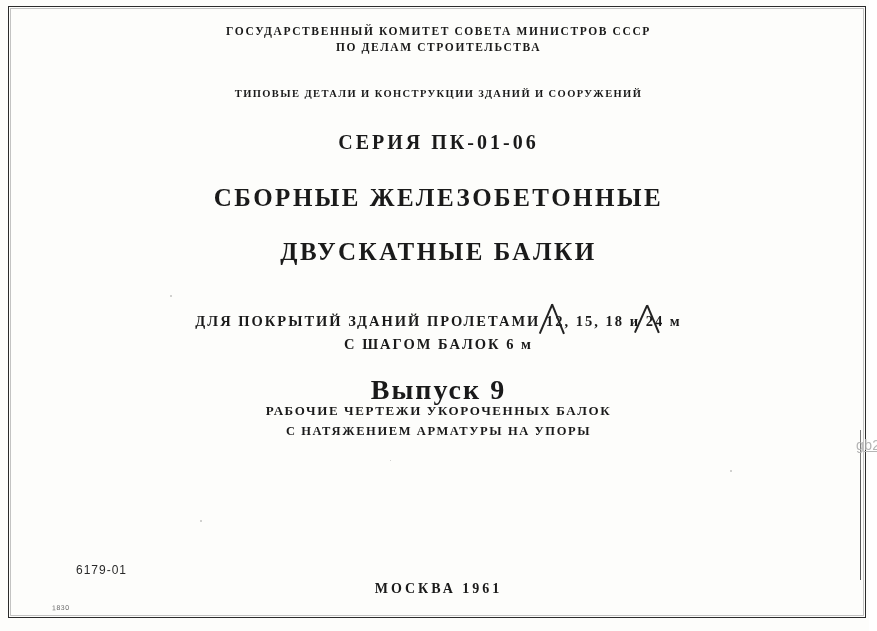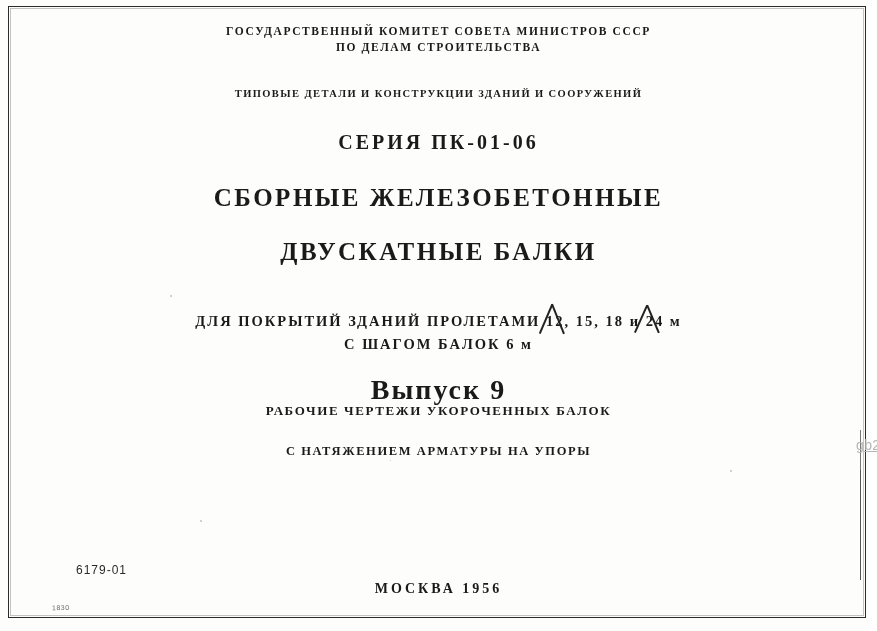--- a/index.html
+++ b/index.html
@@ -135,21 +135,20 @@
     top: 403px;
     font-size: 13px;
     font-weight: bold;
     letter-spacing: 1.6px;
   }
   .issue-line2 {
     top: 424px;
     font-size: 12.5px;
     font-weight: bold;
     letter-spacing: 1.6px;
-    margin-top: 20px;
   }
   .city {
     top: 581px;
     font-size: 14px;
     font-weight: bold;
     letter-spacing: 3px;
   }
   .doc-code {
     position: absolute;
     left: 76px;
@@ -246,21 +245,21 @@
   <div class="strike strike-a"></div>
   <div class="strike strike-b"></div>
   <div class="strike strike-c"></div>
   <div class="strike strike-d"></div>
 
   <div class="center ln issue">Выпуск 9</div>
   <div class="center ln issue-line1">РАБОЧИЕ ЧЕРТЕЖИ УКОРОЧЕННЫХ БАЛОК</div>
   <div class="center ln issue-line2">С НАТЯЖЕНИЕМ АРМАТУРЫ НА УПОРЫ</div>
 
   <div class="doc-code">6179-01</div>
-  <div class="center ln city">МОСКВА 1956</div>
+  <div class="center ln city">МОСКВА 1961</div>
   <div class="corner-code">1830</div>
   <div class="watermark">gb22.ru</div>
 
   <div class="speck" style="left:170px;top:295px;width:2px;height:2px;"></div>
   <div class="speck" style="left:730px;top:470px;width:2px;height:2px;"></div>
   <div class="speck" style="left:200px;top:520px;width:2px;height:2px;"></div>
   <div class="speck" style="left:390px;top:460px;width:1px;height:1px;"></div>
 </div>
 
 </body></html>

